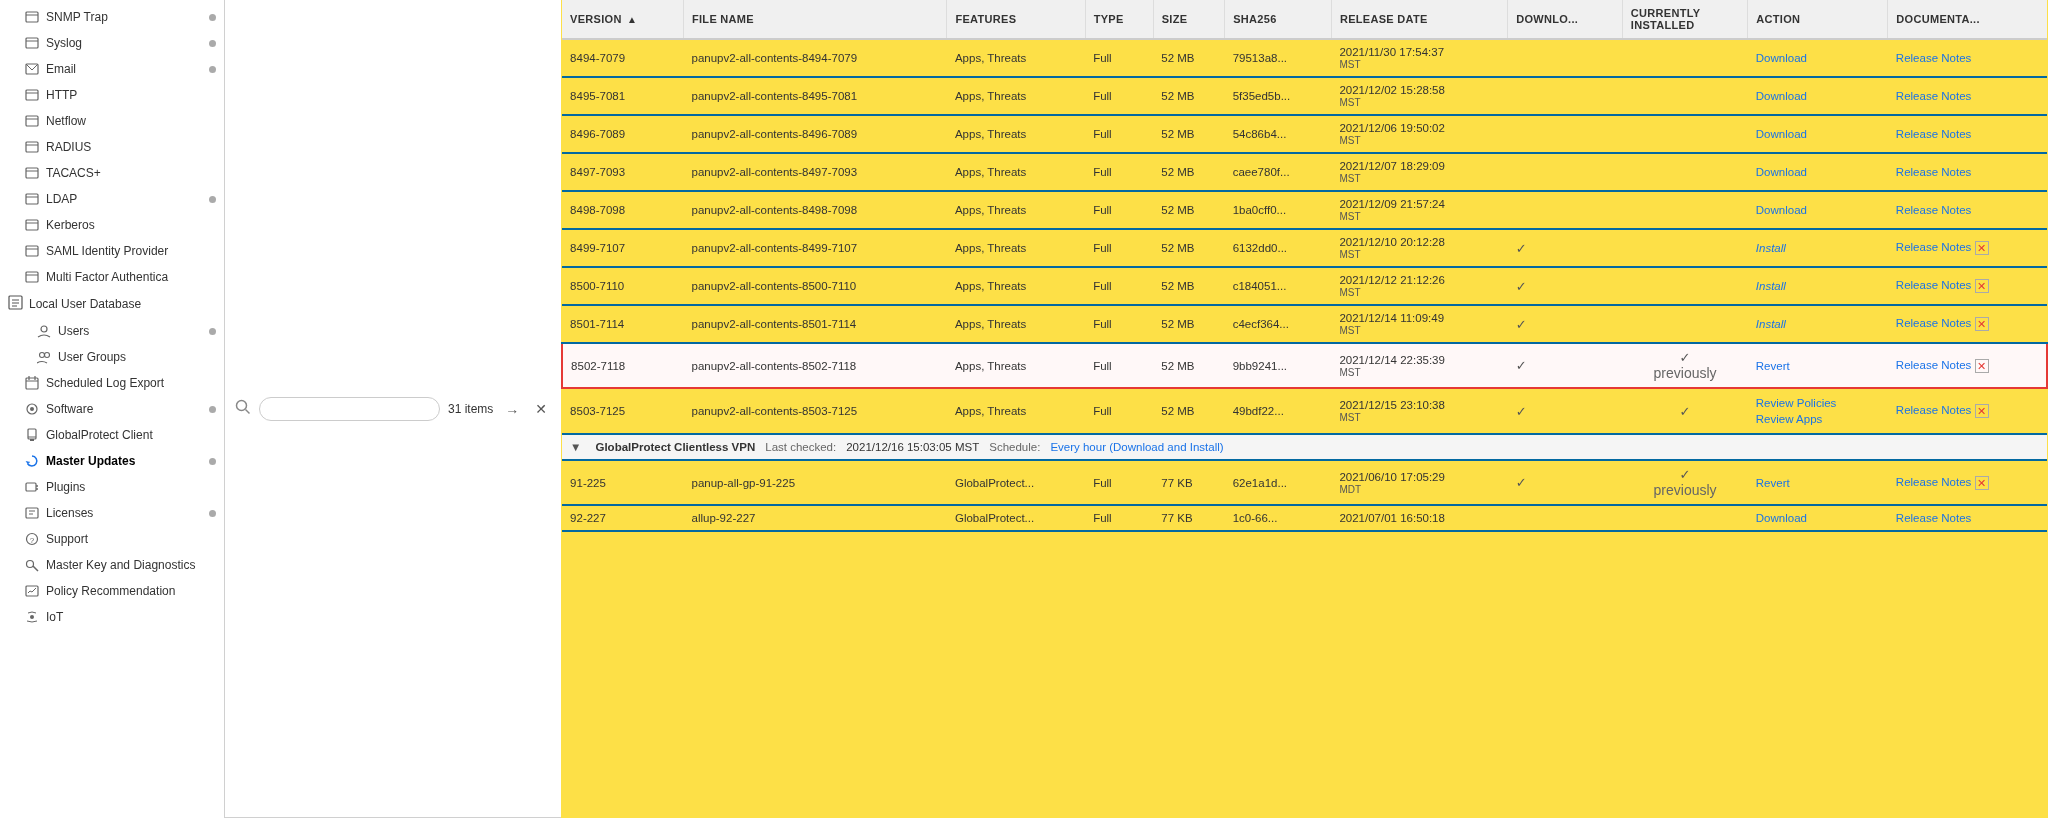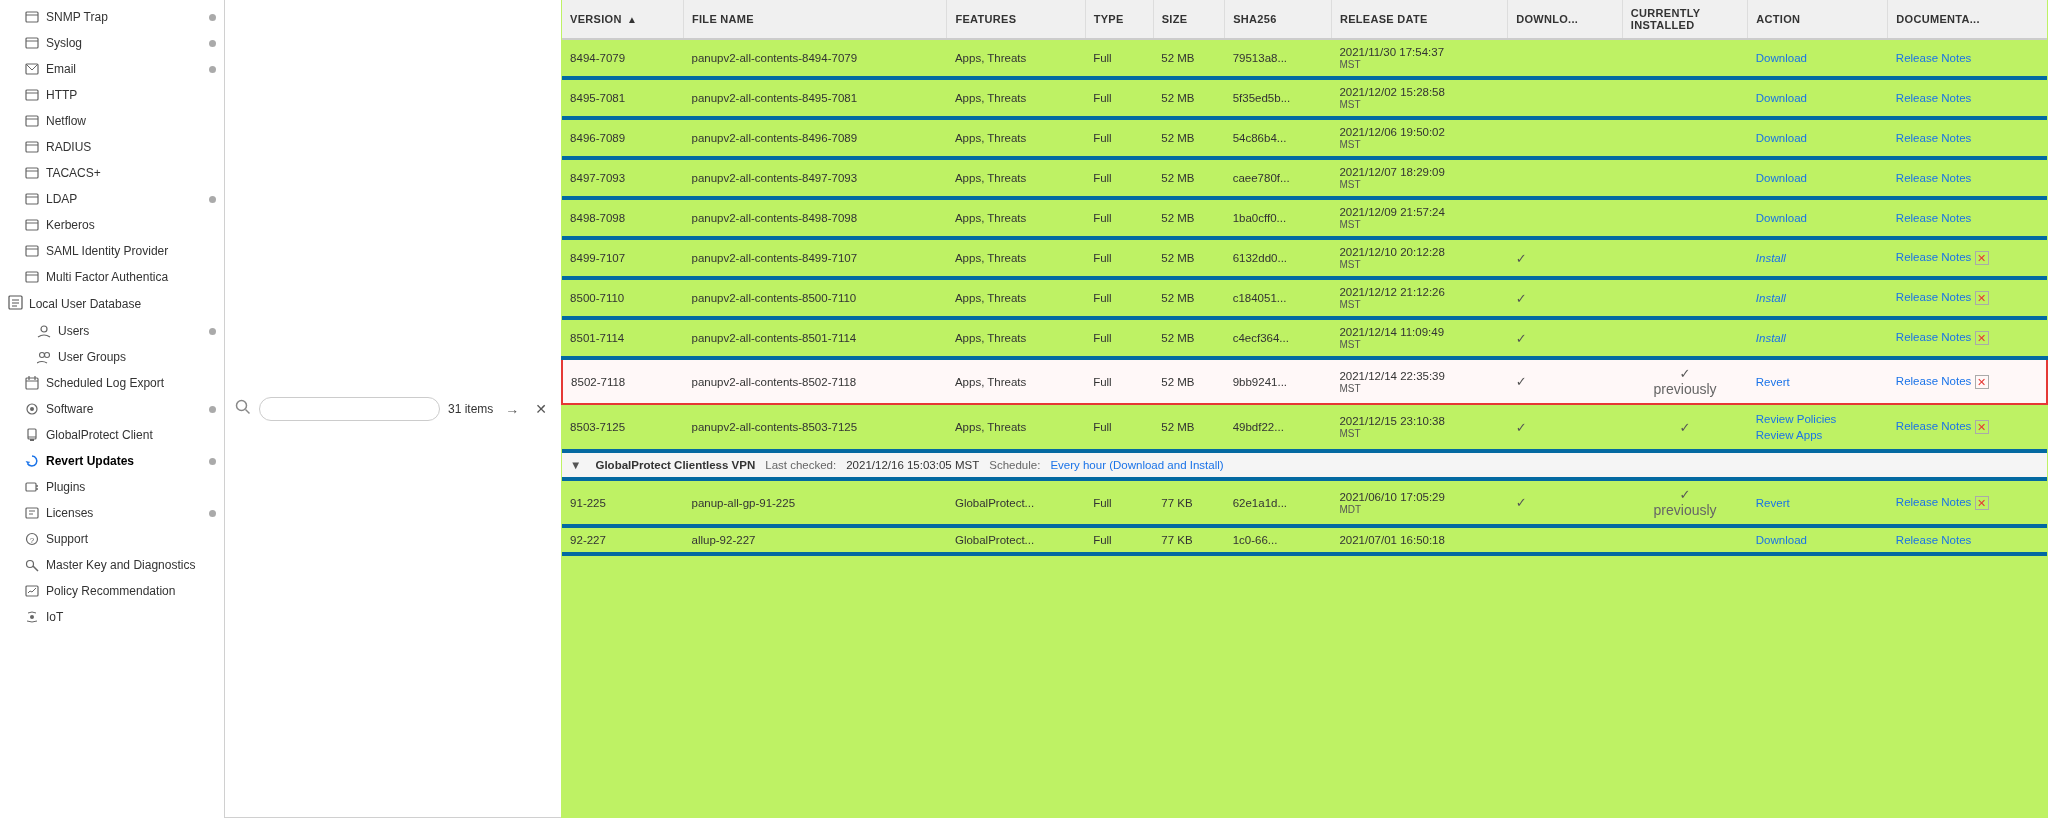--- a/index.html
+++ b/index.html
@@ -90,21 +90,21 @@
       cursor: pointer;
       font-size: 14px;
       color: #555;
       padding: 2px 4px;
     }
 
     
     .table-container {
       flex: 1;
       overflow-y: auto;
-      background: #bef264;
+      background: #fde047;
     }
 
     table {
       width: 100%;
       border-collapse: collapse;
       font-size: 11.5px;
     }
     thead tr {
       background: #f0f0f0;
       border-bottom: 2px solid #ccc;
@@ -116,21 +116,21 @@
       color: #333;
       border-right: 1px solid #ddd;
       white-space: nowrap;
       font-size: 11px;
       text-transform: uppercase;
       letter-spacing: 0.3px;
     }
     thead th:last-child { border-right: none; }
 
     tbody tr {
-      border-bottom: 4px solid #0369a1;
+      border-bottom: 2px solid #0369a1;
     }
     tbody tr.highlighted {
       border: 2px solid #e53935;
       background: #fff8f8;
     }
     tbody td {
       padding: 6px 8px;
       color: #333;
       vertical-align: middle;
     }
@@ -355,21 +355,21 @@
     </span>
     <span>GlobalProtect Client</span>
   </div>
   <div class="sidebar-item indent1 active">
     <span class="item-icon">
       <svg width="14" height="14" viewBox="0 0 14 14">
           <path d="M7 2 A5 5 0 1 1 2.5 9.5" fill="none" stroke="#1a73e8" stroke-width="1.5"></path>
           <polyline points="1,7 2.5,9.5 5,8" fill="#1a73e8" stroke="#1a73e8" stroke-width="0.5"></polyline>
         </svg>
     </span>
-    <span>Revert Updates</span>
+    <span>Master Updates</span>
     <span class="dot"></span>
   </div>
   <div class="sidebar-item indent1">
     <span class="item-icon">
       <svg width="14" height="14" viewBox="0 0 14 14">
           <rect x="1" y="3" width="10" height="8" rx="1" fill="none" stroke="#666" stroke-width="1.2"></rect>
           <line x1="11" y1="6" x2="13" y2="6" stroke="#666" stroke-width="1.5"></line>
           <line x1="11" y1="9" x2="13" y2="9" stroke="#666" stroke-width="1.5"></line>
         </svg>
     </span>

